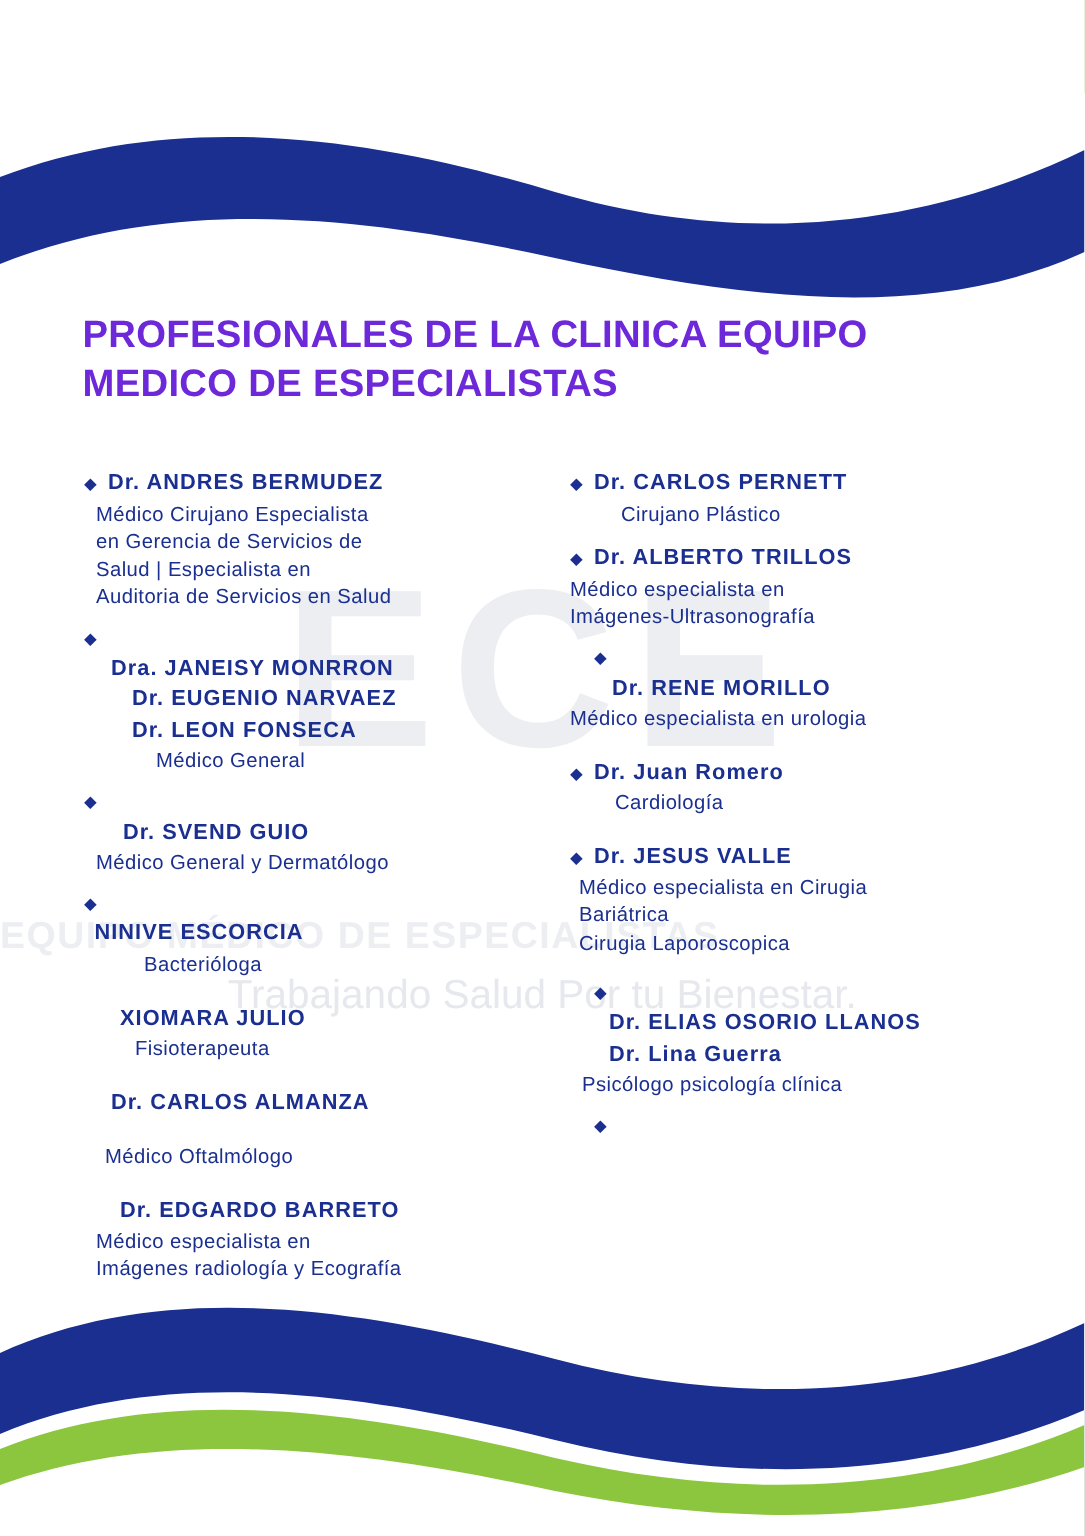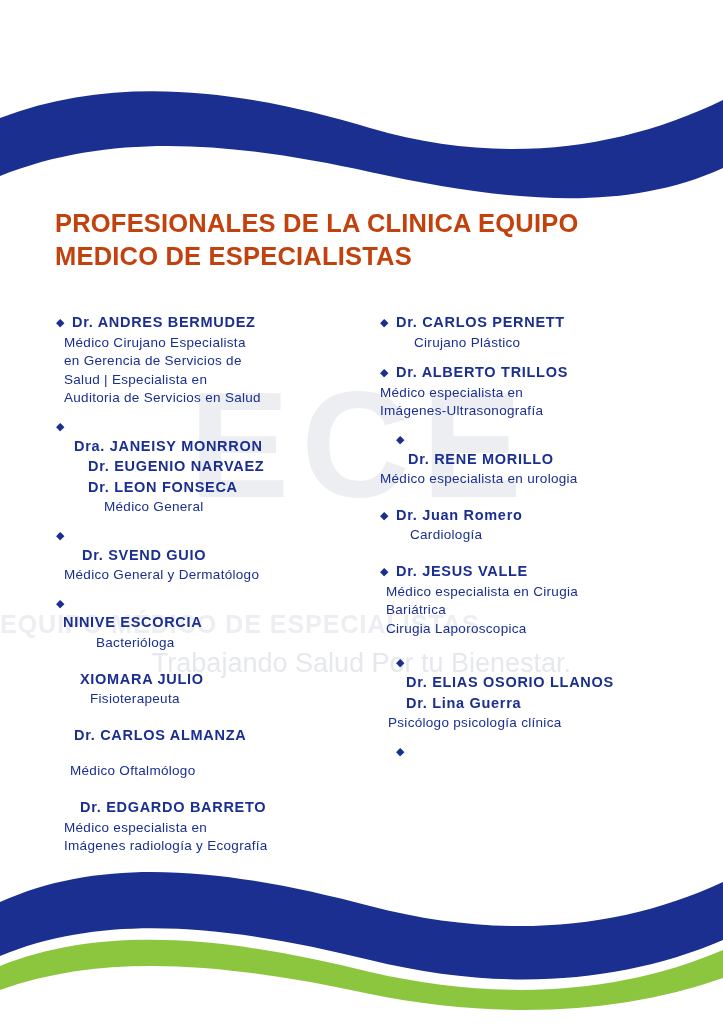--- a/index.html
+++ b/index.html
@@ -74,21 +74,21 @@
   }
 
   
   .title {
     position: absolute;
     left: 55px;
     top: 207px;
     width: 610px;
     font-size: 25.5px;
     font-weight: bold;
-    color: #c2410c;
+    color: #6d28d9;
     line-height: 1.28;
     letter-spacing: 0.2px;
   }
 
   
   .columns {
     position: absolute;
     left: 0;
     top: 312px;
     width: 723px;

